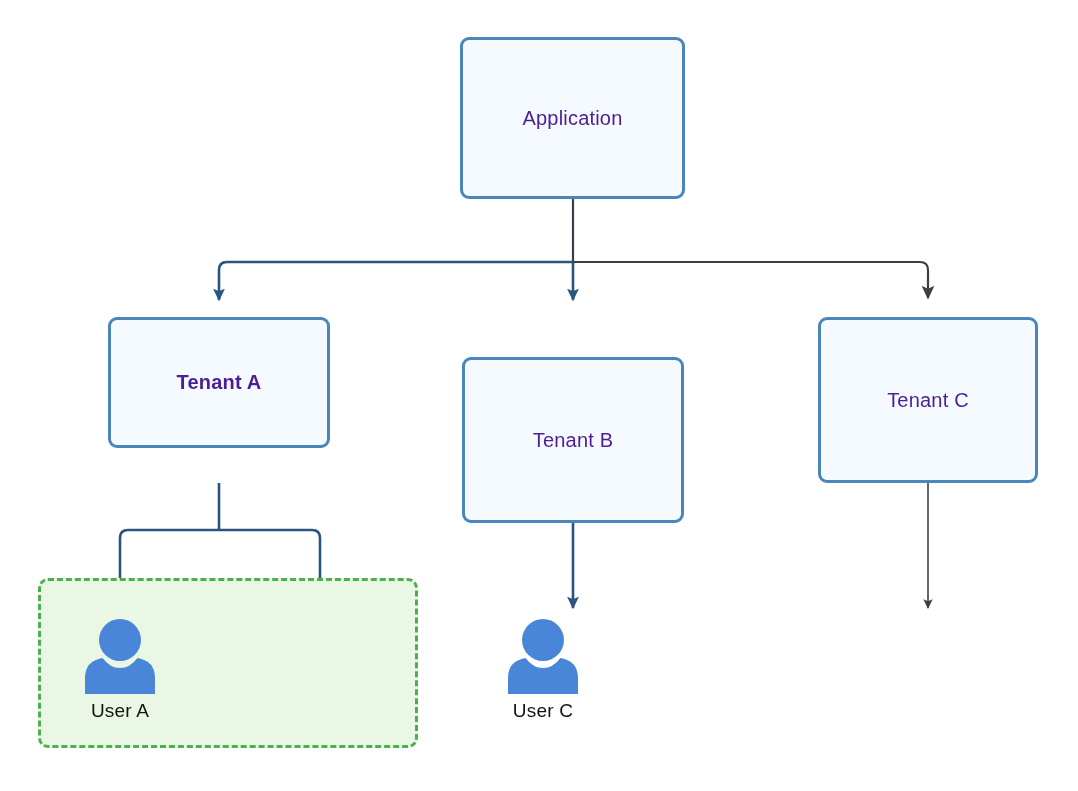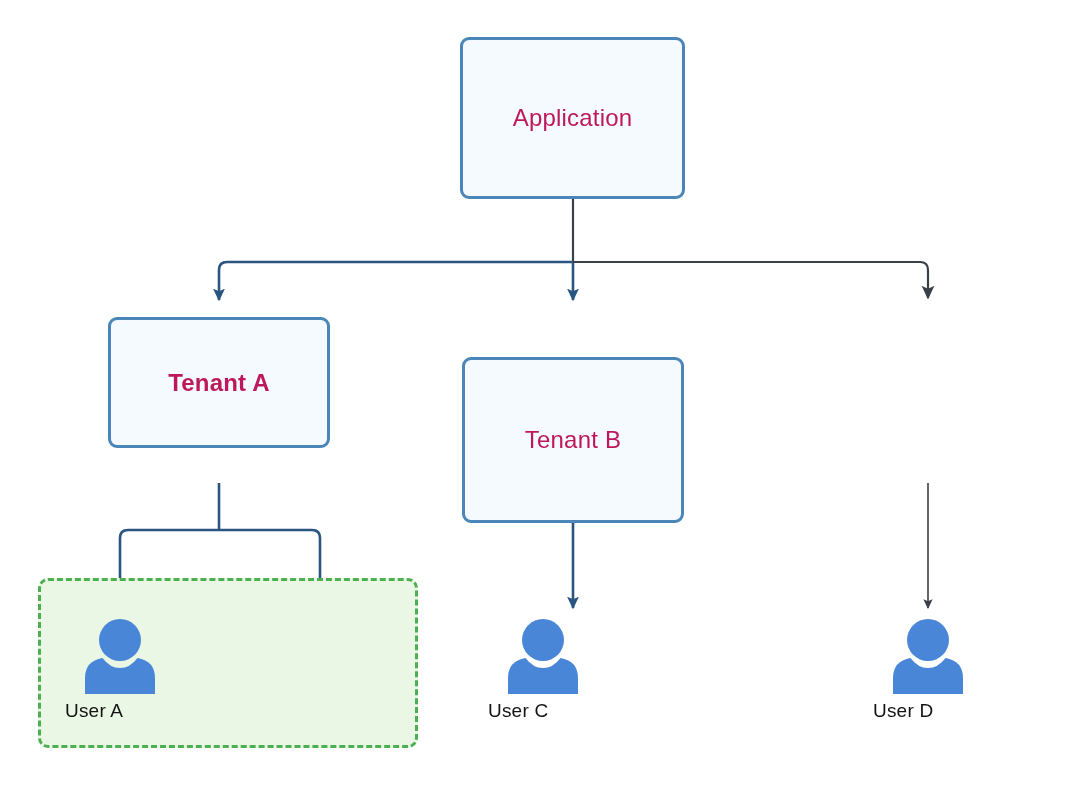--- a/index.html
+++ b/index.html
@@ -29,35 +29,36 @@
     position: absolute;
     box-sizing: border-box;
     border-radius: 9px;
     background: #f4faff;
     border: 3px solid #4a86b8;
     display: flex;
     align-items: center;
     justify-content: center;
   }
   .node-label {
-    font-size: 24px;
-    color: #be185d;
+    font-size: 20px;
+    color: #4c1d95;
     letter-spacing: 0.2px;
     white-space: nowrap;
   }
   .highlight-region {
     position: absolute;
     box-sizing: border-box;
     border: 3px dashed #4cb050;
     background: #e9f7e4;
     border-radius: 10px;
   }
   .user {
     position: absolute;
     width: 110px;
+    text-align: center;
   }
   .user-glyph {
     position: relative;
     width: 110px;
     height: 76px;
     margin: 0 auto;
   }
   .user-caption {
     font-size: 19px;
     color: #141414;
@@ -105,20 +106,23 @@
   </div>
 
   <div class="node" style="left:108px; top:317px; width:222px; height:131px;font-weight:bold;">
     <span class="node-label">Tenant A</span>
   </div>
 
   <div class="node" style="left:462px; top:317px; width:222px; height:166px;margin-top:40px;">
     <span class="node-label">Tenant B</span>
   </div>
 
+  <div class="node" style="left:818px; top:317px; width:220px; height:166px;">
+    <span class="node-label">Tenant C</span>
+  </div>
 
   <div class="user" style="left:65px; top:618px;">
     <div class="user-glyph">
       <svg viewBox="0 0 110 76" width="110" height="76">
         <circle cx="55" cy="22" r="21" fill="#4a86d8"></circle>
         <path d="M 20 76 L 20 60 Q 20 43 37.5 40 Q 45 50 55 50 Q 65 50 72.5 40 Q 90 43 90 60 L 90 76 Q 90 76 84 76 L 26 76 Q 20 76 20 76 Z" fill="#4a86d8"></path>
         <rect x="20" y="68" width="70" height="8" rx="4" fill="#4a86d8"></rect>
       </svg>
     </div>
     <div class="user-caption">User A</div>
@@ -129,24 +133,14 @@
     <div class="user-glyph">
       <svg viewBox="0 0 110 76" width="110" height="76">
         <circle cx="55" cy="22" r="21" fill="#4a86d8"></circle>
         <path d="M 20 76 L 20 60 Q 20 43 37.5 40 Q 45 50 55 50 Q 65 50 72.5 40 Q 90 43 90 60 L 90 76 Q 90 76 84 76 L 26 76 Q 20 76 20 76 Z" fill="#4a86d8"></path>
         <rect x="20" y="68" width="70" height="8" rx="4" fill="#4a86d8"></rect>
       </svg>
     </div>
     <div class="user-caption">User C</div>
   </div>
 
-  <div class="user" style="left:873px; top:618px;">
-    <div class="user-glyph">
-      <svg viewBox="0 0 110 76" width="110" height="76">
-        <circle cx="55" cy="22" r="21" fill="#4a86d8"></circle>
-        <path d="M 20 76 L 20 60 Q 20 43 37.5 40 Q 45 50 55 50 Q 65 50 72.5 40 Q 90 43 90 60 L 90 76 Q 90 76 84 76 L 26 76 Q 20 76 20 76 Z" fill="#4a86d8"></path>
-        <rect x="20" y="68" width="70" height="8" rx="4" fill="#4a86d8"></rect>
-      </svg>
-    </div>
-    <div class="user-caption">User D</div>
-  </div>
 
 </div>
 
 </body></html>

